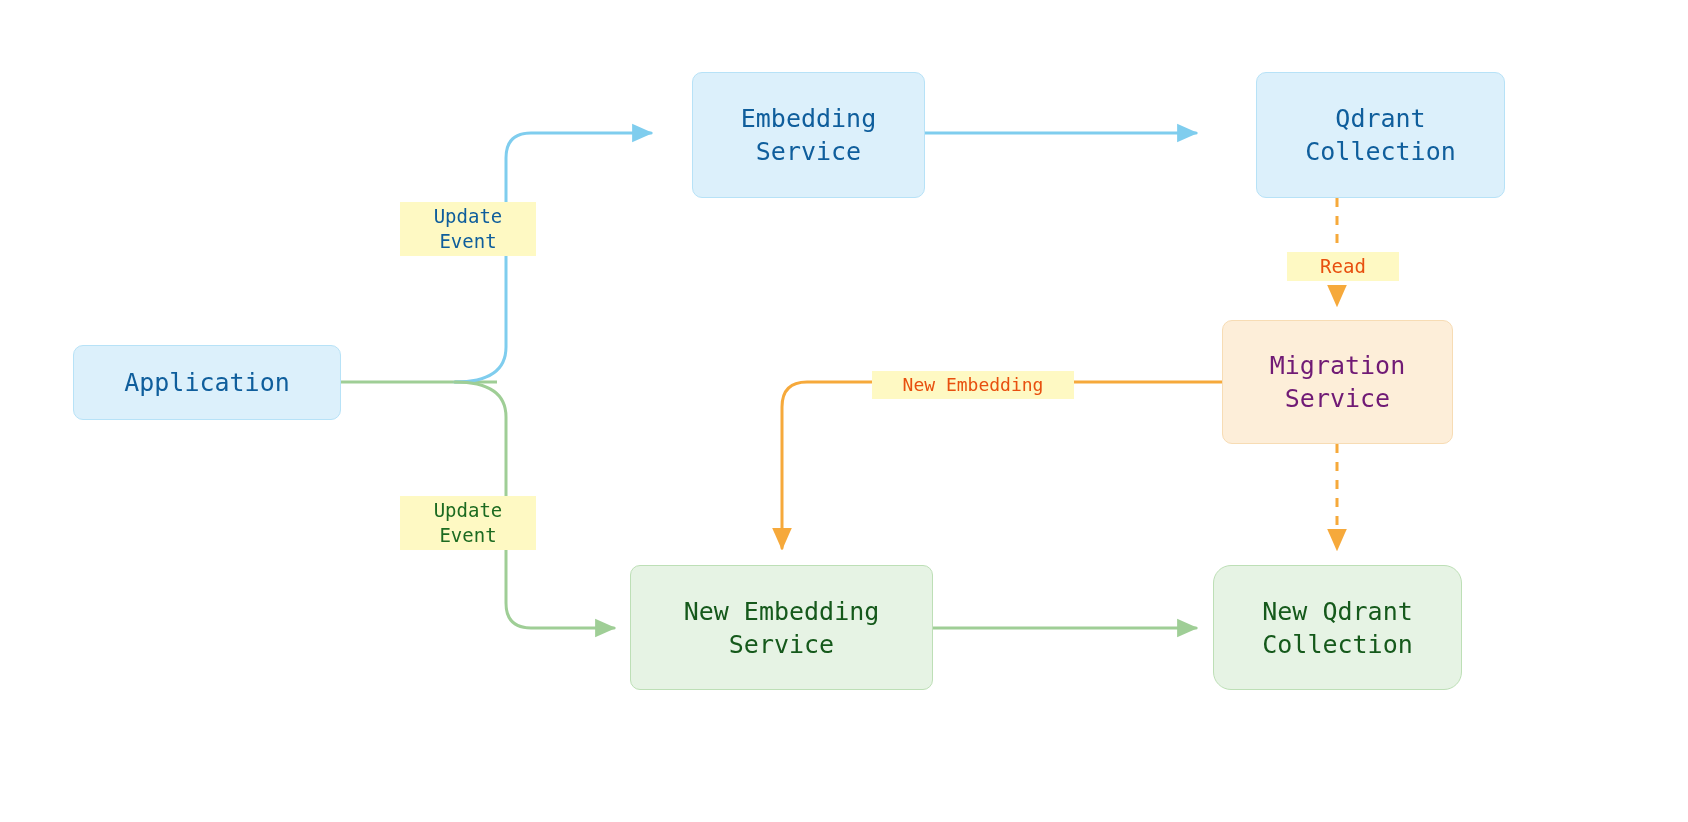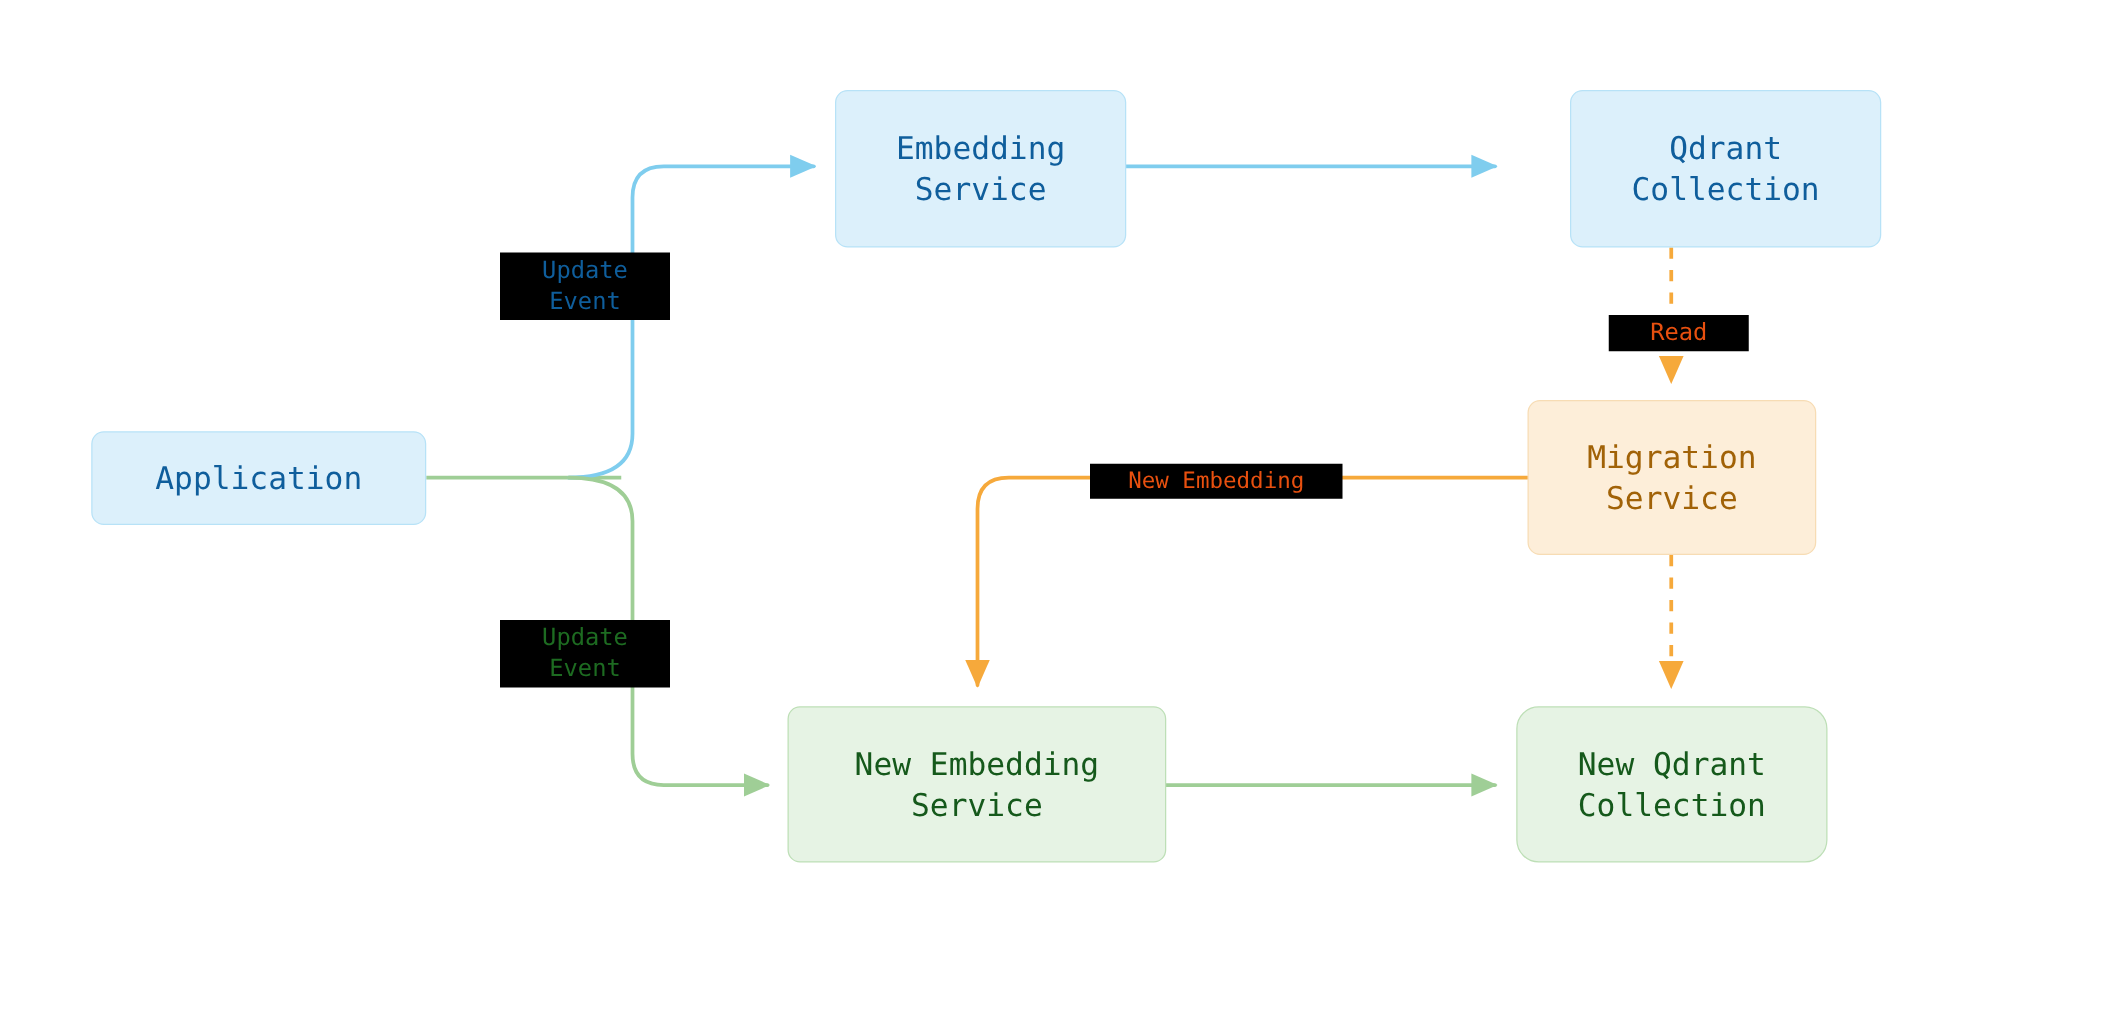--- a/index.html
+++ b/index.html
@@ -5,23 +5,23 @@
   html,body{margin:0;padding:0;background:#ffffff;}
   body{width:1688px;height:822px;overflow:hidden;
        font-family:"DejaVu Sans Mono","Liberation Mono",monospace;}
   #canvas{position:relative;width:1688px;height:822px;background:#fff;}
   svg#wires{position:absolute;left:0;top:0;width:1688px;height:822px;}
   .node{position:absolute;box-sizing:border-box;display:flex;align-items:center;
         justify-content:center;text-align:center;border-radius:10px;border-width:1.5px;
         border-style:solid;line-height:1.32;white-space:pre-line;}
   .n-blue{background:#dcf0fb;border-color:#b7e2f7;color:#0f5e9c;}
   .n-green{background:#e6f3e4;border-color:#bddfb6;color:#15591b;}
-  .n-orange{background:#fdeed9;border-color:#f7dcb4;color:#a16207;}
+  .n-orange{background:#fdeed9;border-color:#f7dcb4;color:#701a75;}
   .elabel{position:absolute;text-align:center;white-space:pre-line;line-height:1.32;
-          background:#000000;}
+          background:#fef9c3;}
   .l-blue{color:#0f5e9c;}
   .l-green{color:#1d6b21;}
   .l-orange{color:#e8500f;}
 </style>
 </head>
 <body>
 
 <div id="canvas">
 
   <svg id="wires" viewBox="0 0 1688 822">
@@ -51,21 +51,21 @@
 
     <path d="M455,382 Q506,382 506,417 L506,603 Q506,628 531,628 L614,628" fill="none" stroke="#9fce96" stroke-width="3" stroke-linecap="round" marker-end="url(#ah-green)"></path>
 
     <path d="M933,628 L1196,628" fill="none" stroke="#9fce96" stroke-width="3" stroke-linecap="round" marker-end="url(#ah-green)"></path>
   </svg>
 
   <div class="node n-blue" style="left:73px;top:345px;width:268px;height:75px;font-size:25px;">
     <span>Application</span>
   </div>
 
-  <div class="node n-blue" style="left:668px;top:72px;width:233px;height:126px;font-size:25px;">
+  <div class="node n-blue" style="left:692px;top:72px;width:233px;height:126px;font-size:25px;">
     <span>Embedding
 Service</span>
   </div>
 
   <div class="node n-blue" style="left:1213px;top:72px;width:249px;height:126px;font-size:25px;margin-left:43px;">
     <span>Qdrant
 Collection</span>
   </div>
 
   <div class="node n-orange" style="left:1222px;top:320px;width:231px;height:124px;font-size:25px;">

